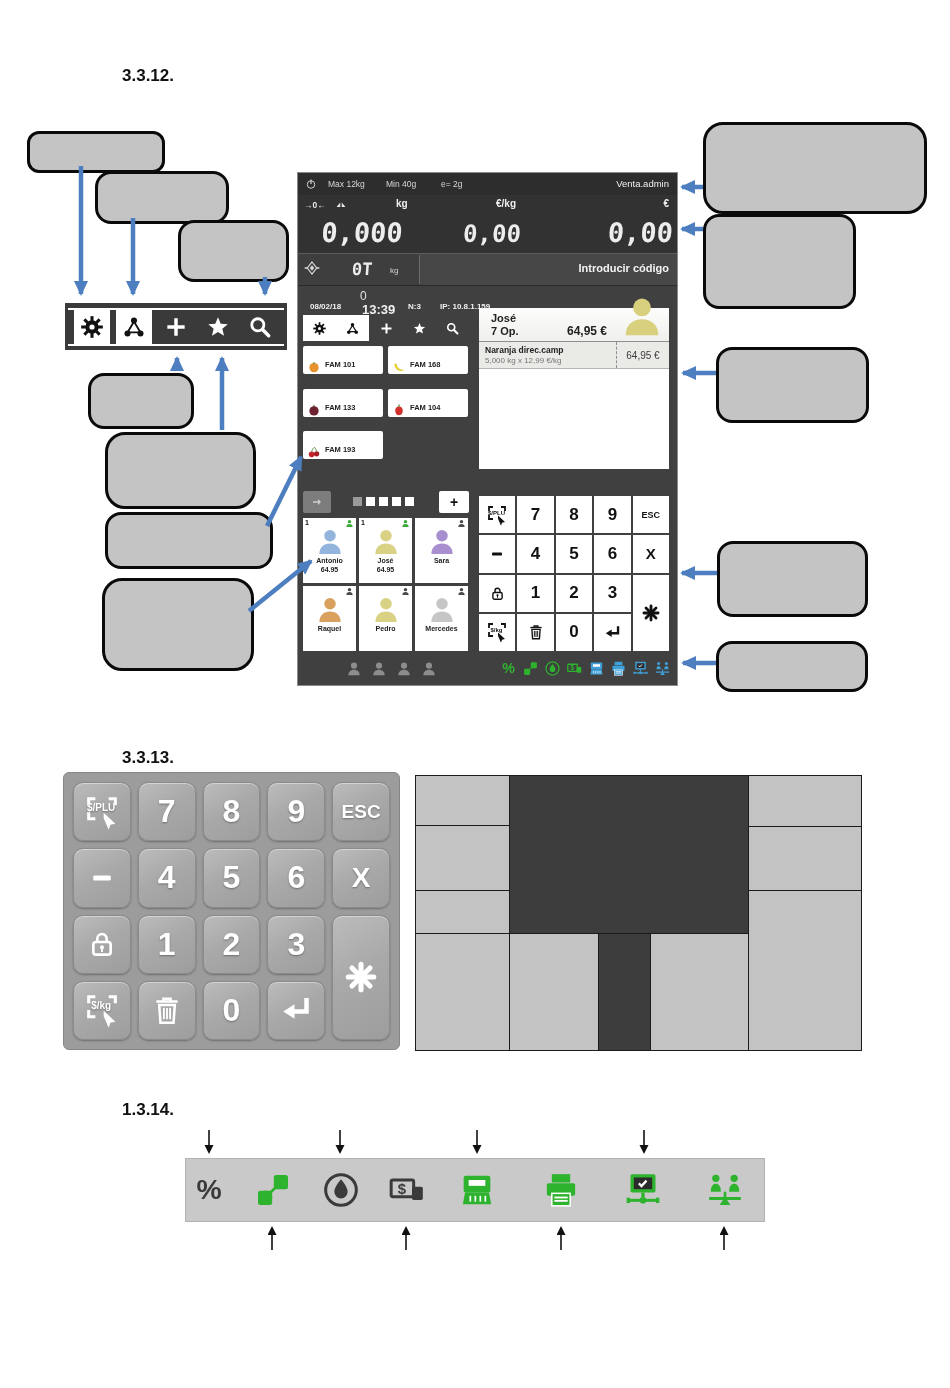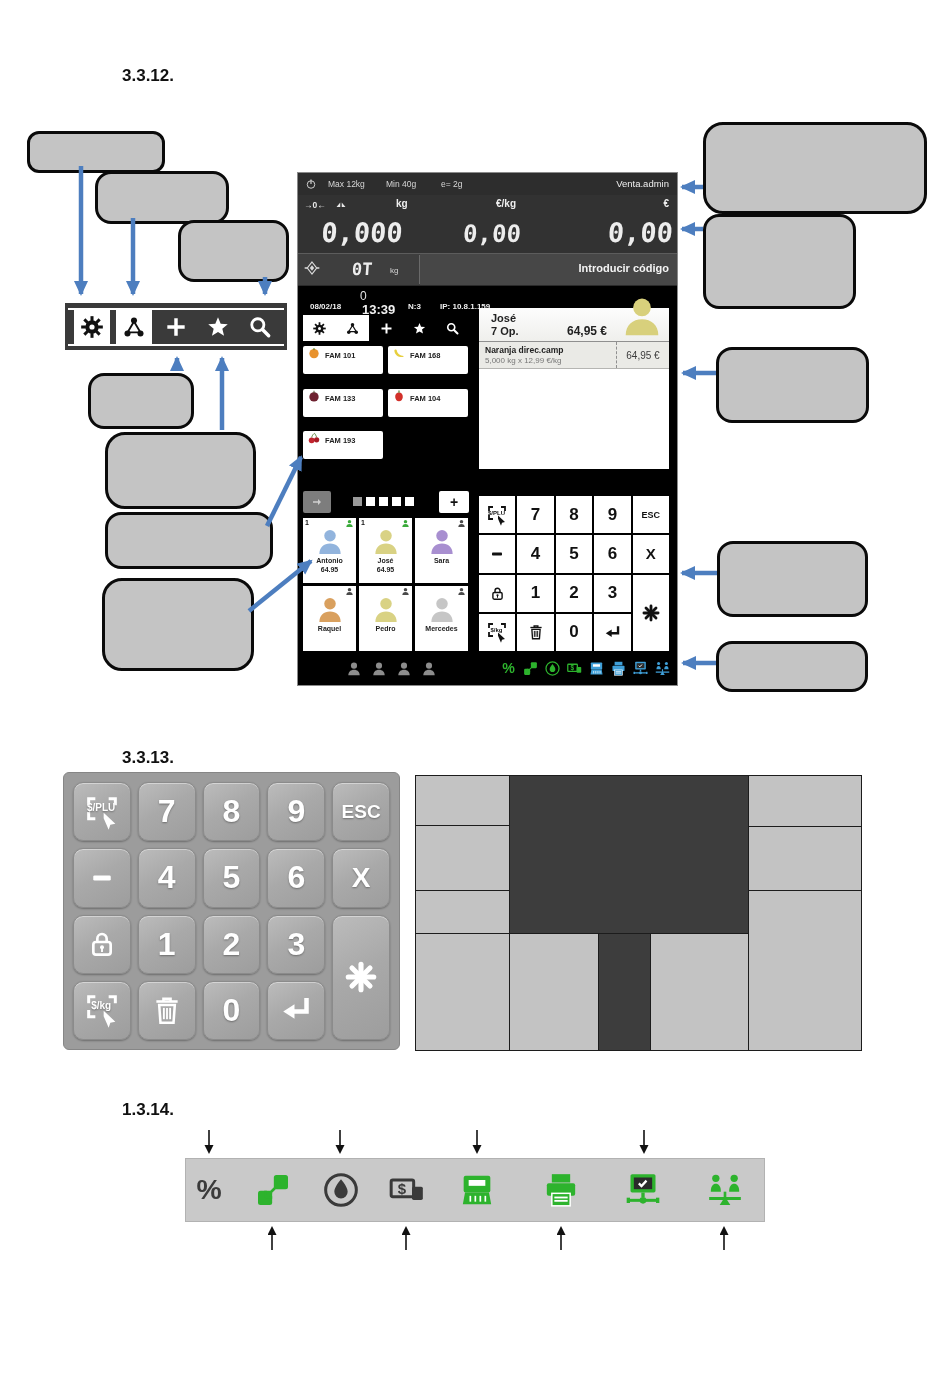--- a/index.html
+++ b/index.html
@@ -13,31 +13,31 @@
   .ic svg{width:100%;height:100%;}
 
   
   .big-toolbar{position:absolute;left:65px;top:303px;width:222px;height:47px;background:#3a3a3a;
     display:flex;align-items:center;justify-content:space-between;padding:0 9px;box-sizing:border-box;z-index:2;}
   .tb-lines{position:absolute;left:3px;right:3px;top:5px;bottom:4px;border-top:2px solid #fff;border-bottom:2px solid #fff;pointer-events:none;}
   .big-toolbar .tb-cell{width:36px;height:36px;display:flex;align-items:center;justify-content:center;color:#fff;}
   .big-toolbar .tb-cell.active{background:#fff;color:#111;}
 
   
-  .screen{position:absolute;left:297px;top:172px;width:379px;height:512px;background:#000000;border:1px solid #8a8a8a;box-sizing:content-box;z-index:1;}
+  .screen{position:absolute;left:297px;top:172px;width:379px;height:512px;background:#404040;border:1px solid #8a8a8a;box-sizing:content-box;z-index:1;}
   .screen .z1{position:absolute;left:0;top:0;width:100%;height:22px;background:#2d2d2d;}
   .screen .z2{position:absolute;left:0;top:22px;width:100%;height:58px;background:#323232;}
   .screen .tband{position:absolute;left:0;top:80px;width:100%;height:33px;background:#3e3e3e;border-top:1px solid #5c5c5c;border-bottom:1px solid #2a2a2a;box-sizing:border-box;}
   .screen .tband .pz{position:absolute;left:122px;top:0;right:0;height:100%;background:#474747;}
   .stxt{position:absolute;color:#d6d6d6;font-size:8.5px;white-space:nowrap;}
   .seg{font-family:"DejaVu Sans Mono",monospace;font-weight:bold;color:#ededed;transform:skewX(-4deg);}
   .mini-toolbar{position:absolute;left:5px;top:142px;width:166px;height:26px;display:flex;}
   .mini-cell{flex:1;display:flex;align-items:center;justify-content:center;color:#fff;height:26px;}
   .mini-cell.active{background:#fff;color:#111;}
-  .fam{position:absolute;width:80px;height:23px;background:#fff;border-radius:2px;display:flex;align-items:flex-end;gap:4px;padding:14px 4px;box-sizing:border-box;}
+  .fam{position:absolute;width:80px;height:23px;background:#fff;border-radius:2px;display:flex;align-items:flex-start;gap:4px;padding:14px 4px;box-sizing:border-box;}
   .fam .lbl{font-size:7.5px;font-weight:bold;color:#222;}
 
   .op-panel{position:absolute;left:181px;top:135px;width:190px;height:161px;background:#fff;}
   .op-head{position:absolute;left:0;top:0;width:100%;height:33px;background:linear-gradient(#fdfdfd,#efefec);}
   .op-line{position:absolute;left:0;top:33px;width:100%;height:28px;background:#eaeae6;border-top:1px solid #8f8f8f;border-bottom:1px solid #b5b5b2;box-sizing:border-box;}
   .tk-amt{position:absolute;right:0;top:0;width:52px;height:100%;border-left:1px dashed #8f8f8f;display:flex;align-items:center;justify-content:center;font-size:10px;color:#3c3c3c;}
   .op-avatar{position:absolute;right:4px;top:-14px;}
 
   .pager{position:absolute;left:5px;top:318px;width:166px;height:22px;}
   .pg-btn{position:absolute;left:0;top:0;width:28px;height:22px;background:#7d7d7d;border-radius:2px;display:flex;align-items:center;justify-content:center;color:#cfcfcf;font-size:11px;}

